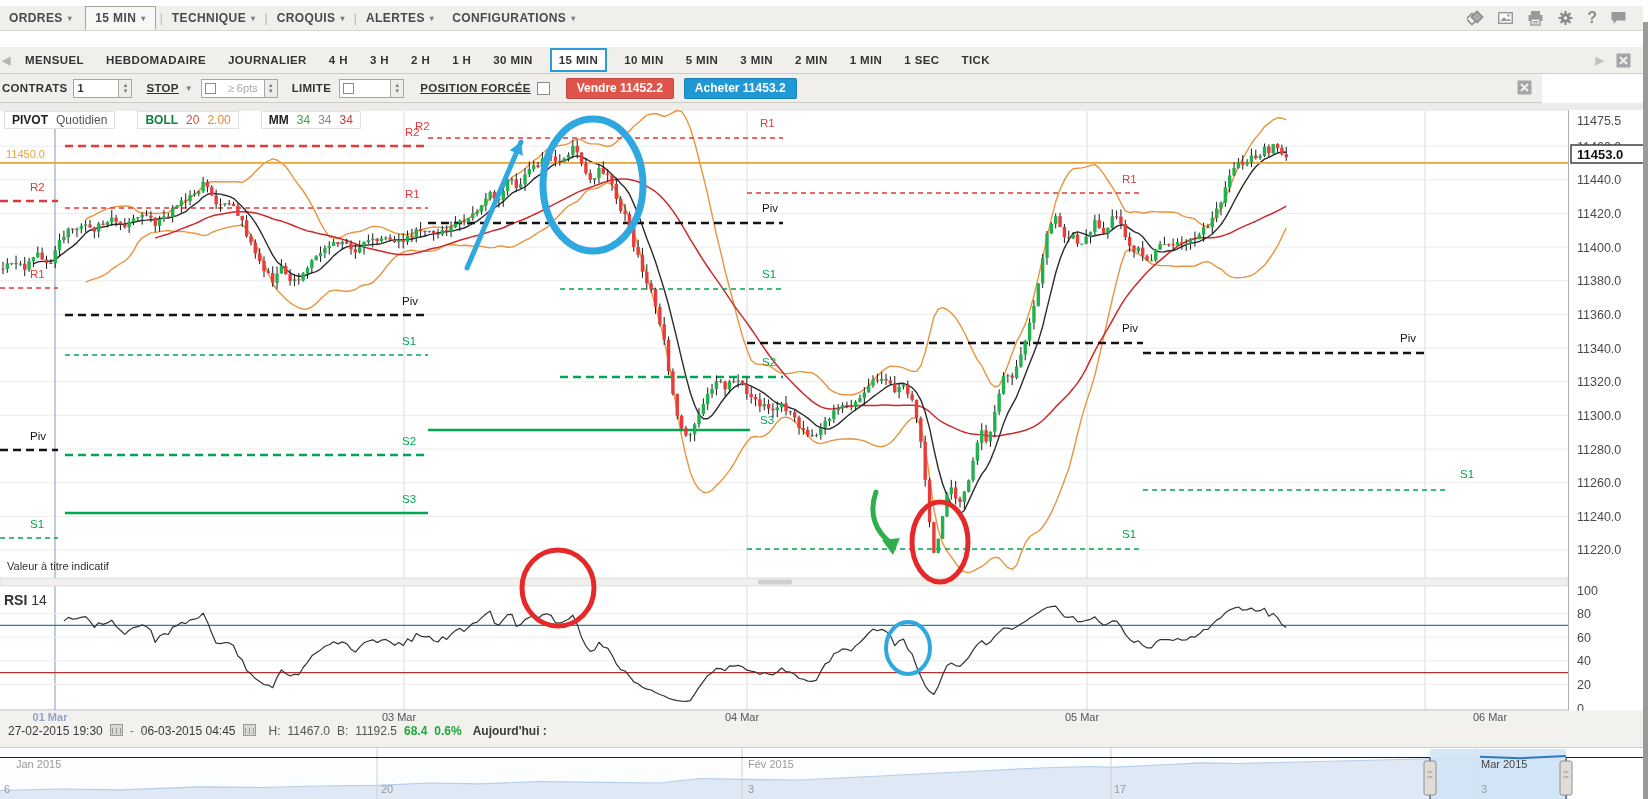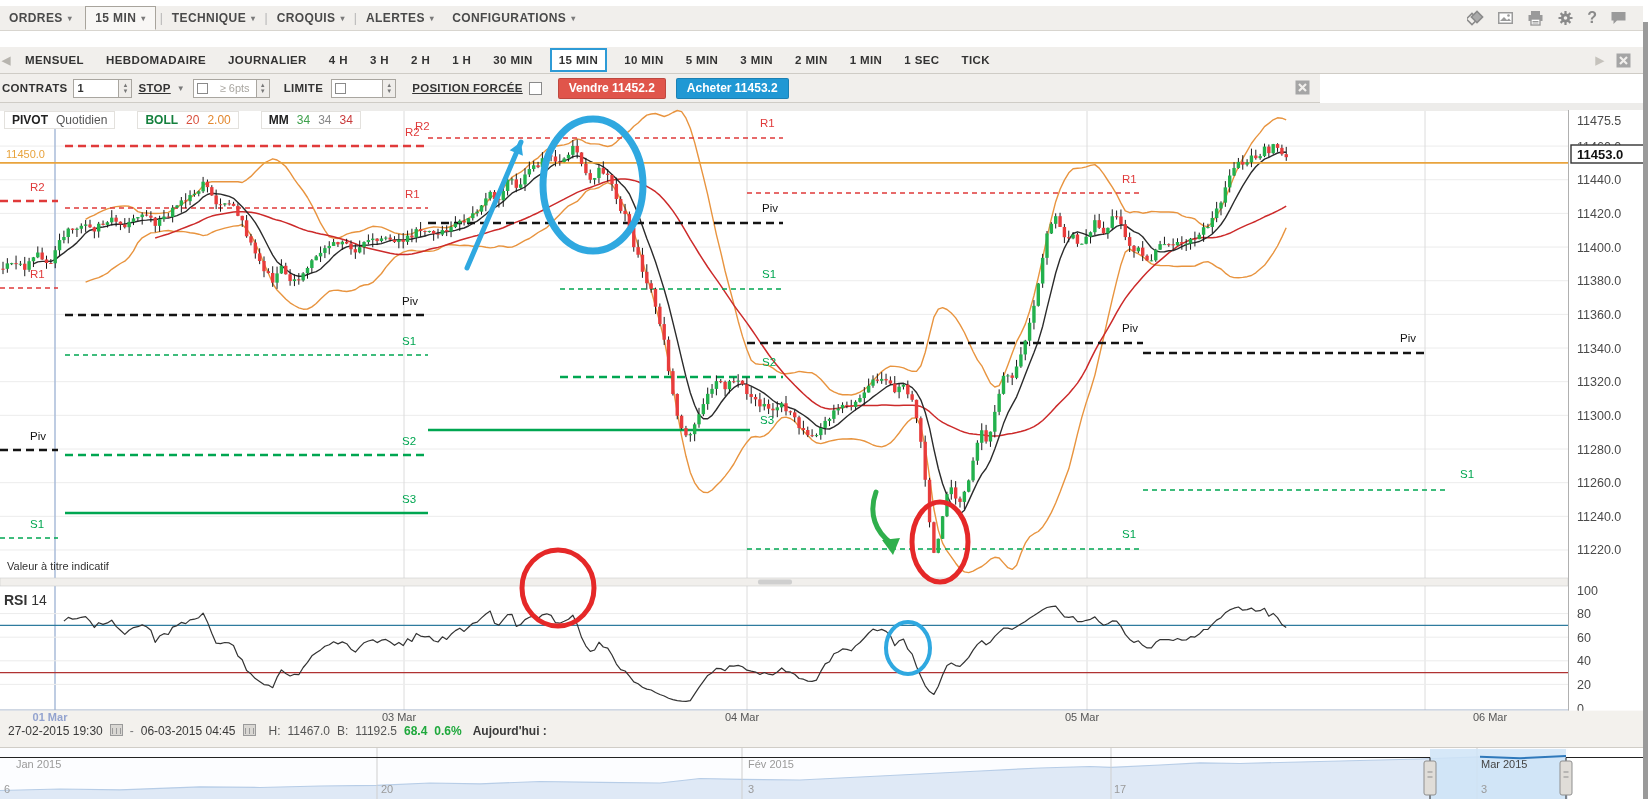--- a/index.html
+++ b/index.html
@@ -16,21 +16,21 @@
   .menu-item.tab{border:1px solid #a8a49c;background:#f8f7f5;border-bottom-color:#f8f7f5;margin:0 4px;}
   .caret{font-size:8px;color:#7a7a7a;}
   .menu-sep{color:#b5b5b5;font-weight:normal;}
   .mb-icons{margin-left:auto;display:flex;gap:13px;align-items:center;padding-right:16px;}
   .mb-ic{width:17px;height:16px;display:inline-block;}
   .tfbar{position:absolute;left:0;top:47px;width:1643px;height:27px;background:#f1efec;border-bottom:1px solid #cfccc6;display:flex;align-items:center;z-index:30;font-size:11.5px;font-weight:bold;color:#333;}
   .tf-item{padding:4px 0;margin:4px 11px;letter-spacing:.4px;white-space:nowrap;}
   .tf-item.sel{border:2px solid #2e9bd6;background:#ffffff;padding:4px 7px;margin:0 6px;}
   .tf-left{width:14px;color:#b7b4ae;font-size:11px;padding-left:2px;}
   .tf-right{margin-left:auto;display:flex;gap:12px;align-items:center;padding-right:12px;color:#9a9a9a;}
-  .orderbar{position:absolute;left:0;top:74px;width:1320px;height:29px;background:#f1efec;border-bottom:1px solid #cfccc6;display:flex;align-items:center;z-index:30;font-size:11.5px;font-weight:bold;color:#333;gap:6px;}
+  .orderbar{position:absolute;left:0;top:74px;width:1542px;height:29px;background:#f1efec;border-bottom:1px solid #cfccc6;display:flex;align-items:center;z-index:30;font-size:11.5px;font-weight:bold;color:#333;gap:6px;}
   .ob-label{letter-spacing:.3px;white-space:nowrap;}
   .ob-input{height:19px;background:#fff;border:1px solid #a9a6a0;font-size:11px;color:#333;padding:0 3px;display:flex;align-items:center;}
   .spin{width:13px;height:19px;border:1px solid #a9a6a0;border-left:none;background:#efedea;display:flex;flex-direction:column;align-items:center;justify-content:center;font-size:6px;color:#777;line-height:6px;}
   .chk{width:13px;height:13px;background:#fff;border:1px solid #8a8a8a;display:inline-block;}
   .btn{height:21px;border-radius:2px;color:#fff;font-size:12px;font-weight:bold;display:flex;align-items:center;padding:0 10px;border:1px solid rgba(0,0,0,.15);}
   .ob-x{margin-left:auto;padding-right:10px;}
   .placeholder{color:#a9a6a0;font-weight:normal;}
   
   .legend{position:absolute;top:111px;left:4px;display:flex;gap:22px;z-index:20;font-size:12px;}
   .chip{background:#ffffff;border:1px solid #e3e1dd;padding:1px 7px;display:flex;gap:8px;align-items:center;white-space:nowrap;}
@@ -882,21 +882,21 @@
 
   <div class="orderbar">
     <span class="ob-label" style="padding-left:2px;">CONTRATS</span>
     <span style="display:flex;">
       <span class="ob-input" style="width:46px;">1</span>
       <span class="spin">
           <span>▲</span>
           <span>▼</span>
         </span>
     </span>
-    <span class="ob-label" style="text-decoration:underline;">STOP</span>
+    <span class="ob-label" style="margin-left:8px;text-decoration:underline;">STOP</span>
     <span class="caret">▼</span>
     <span style="display:flex;margin-left:2px;">
       <span class="ob-input" style="width:64px;gap:12px;">
           <span class="chk" style="width:11px;height:11px;"></span>
           <span class="placeholder">≥ 6pts</span>
         </span>
       <span class="spin">
           <span>▲</span>
           <span>▼</span>
         </span>

